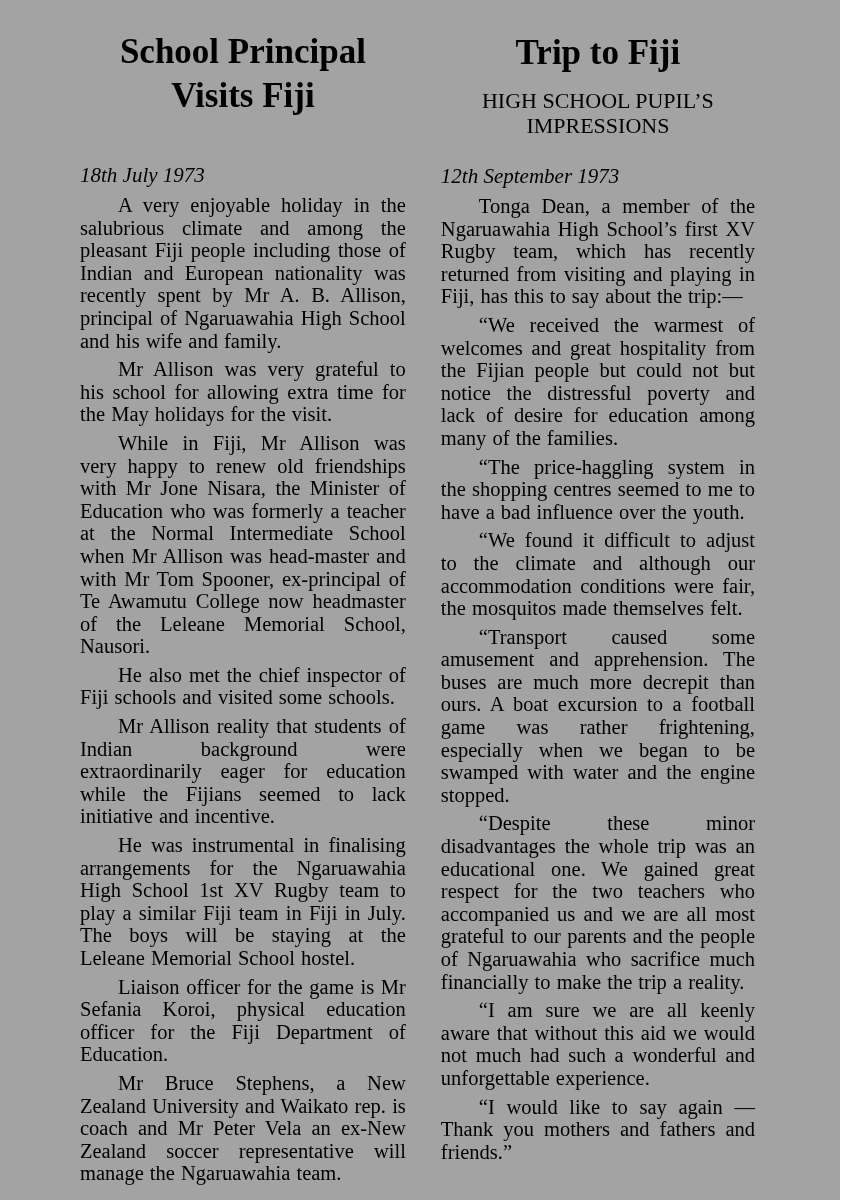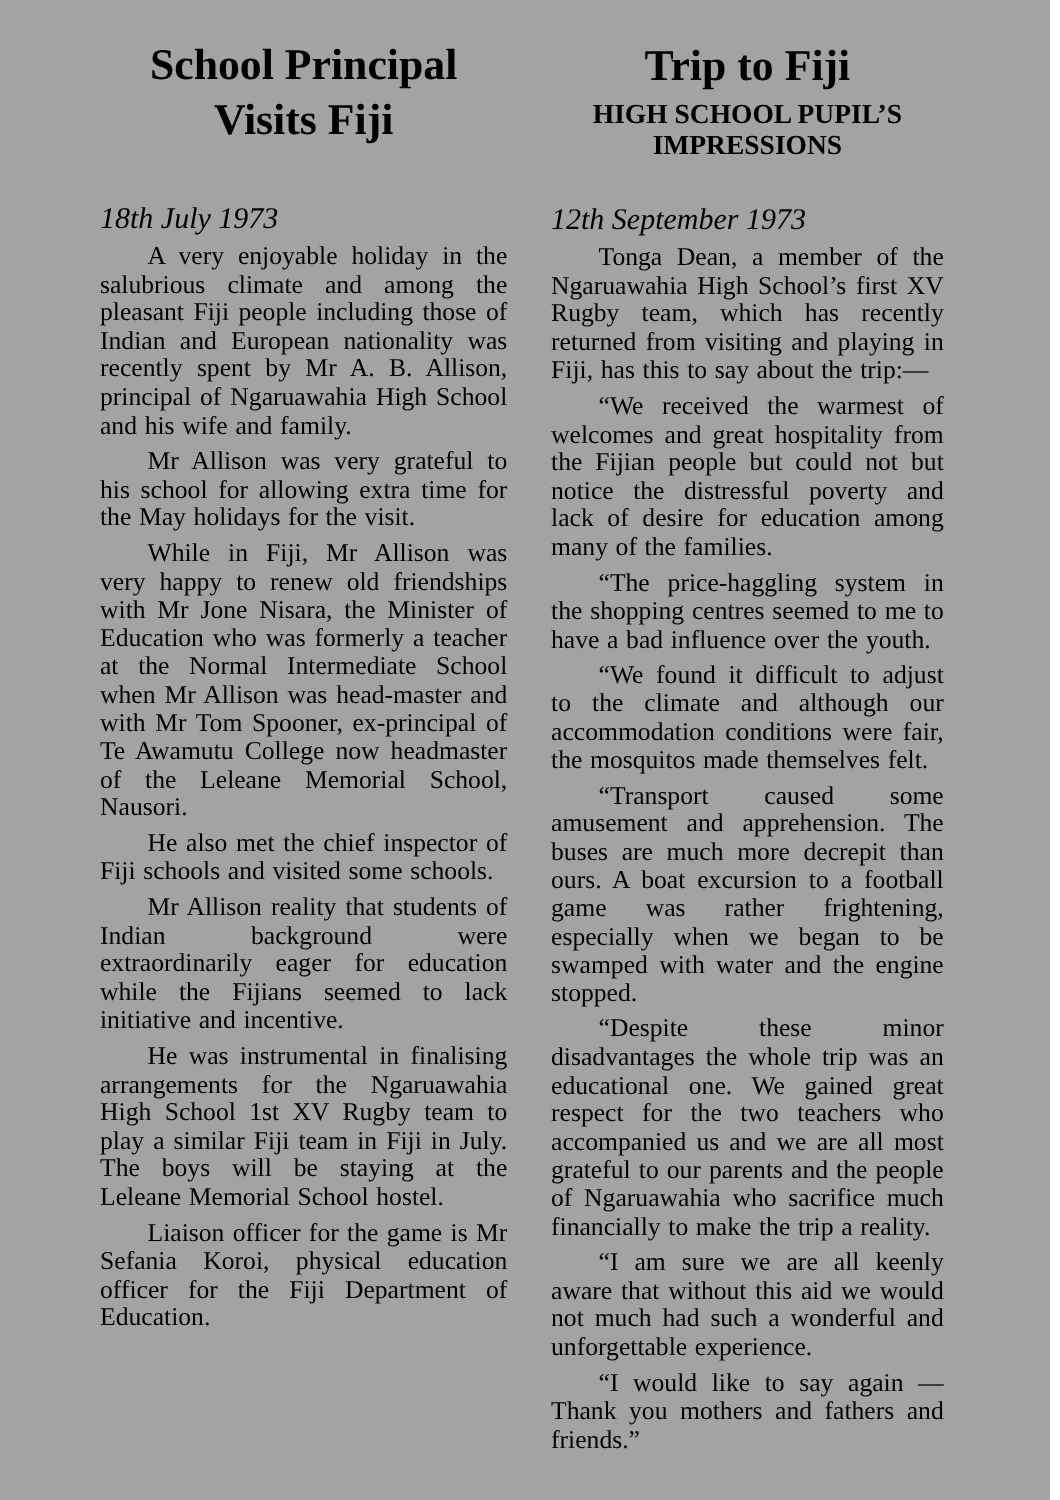--- a/index.html
+++ b/index.html
@@ -38,31 +38,31 @@
     font-size: 35px;
     line-height: 44px;
     text-align: center;
     margin: 0 auto;
     max-width: 300px;
   }
   .column.left .article-title  { margin-top: 30px; }
   .column.right .article-title { margin-top: 31px; max-width: 323px; }
 
   .article-subtitle {
-    font-weight: bold;
+    font-weight: normal;
     font-size: 22px;
     line-height: 25px;
     text-align: center;
-    margin: 3px auto 0;
+    margin: 13px auto 0;
     max-width: 260px;
   }
 
   .article-date {
     font-style: italic;
-    font-size: 24px;
+    font-size: 21px;
     line-height: 26px;
     margin: 0 0 6px 0;
   }
 
   .body-text p {
     font-size: 20.5px;
     line-height: 22.6px;
     text-align: justify;
     text-indent: 38px;
     margin: 0 0 6px 0;
@@ -80,20 +80,21 @@
     </div>
     <div class="article-date">18th July 1973</div>
     <div class="body-text">
       <p>A very enjoyable holiday in the salubrious climate and among the pleasant Fiji people including those of Indian and European nationality was recently spent by Mr A. B. Allison, principal of Ngaruawahia High School and his wife and family.</p>
       <p>Mr Allison was very grateful to his school for allowing extra time for the May holidays for the visit.</p>
       <p>While in Fiji, Mr Allison was very happy to renew old friendships with Mr Jone Nisara, the Minister of Education who was formerly a teacher at the Normal Intermediate School when Mr Allison was head-master and with Mr Tom Spooner, ex-principal of Te Awamutu College now headmaster of the Leleane Memorial School, Nausori.</p>
       <p>He also met the chief inspector of Fiji schools and visited some schools.</p>
       <p>Mr Allison reality that students of Indian background were extraordinarily eager for education while the Fijians seemed to lack initiative and incentive.</p>
       <p>He was instrumental in finalising arrangements for the Ngaruawahia High School 1st XV Rugby team to play a similar Fiji team in Fiji in July. The boys will be staying at the Leleane Memorial School hostel.</p>
       <p>Liaison officer for the game is Mr Sefania Koroi, physical education officer for the Fiji Department of Education.</p>
+      <p>Mr Bruce Stephens, a New Zealand University and Waikato rep. is coach and Mr Peter Vela an ex-New Zealand soccer representative will manage the Ngaruawahia team.</p>
     </div>
   </div>
 
   <div class="column right">
     <div class="header">
       <h1 class="article-title">Trip to Fiji</h1>
       <h2 class="article-subtitle">HIGH SCHOOL PUPIL’S IMPRESSIONS</h2>
     </div>
     <div class="article-date">12th September 1973</div>
     <div class="body-text">

